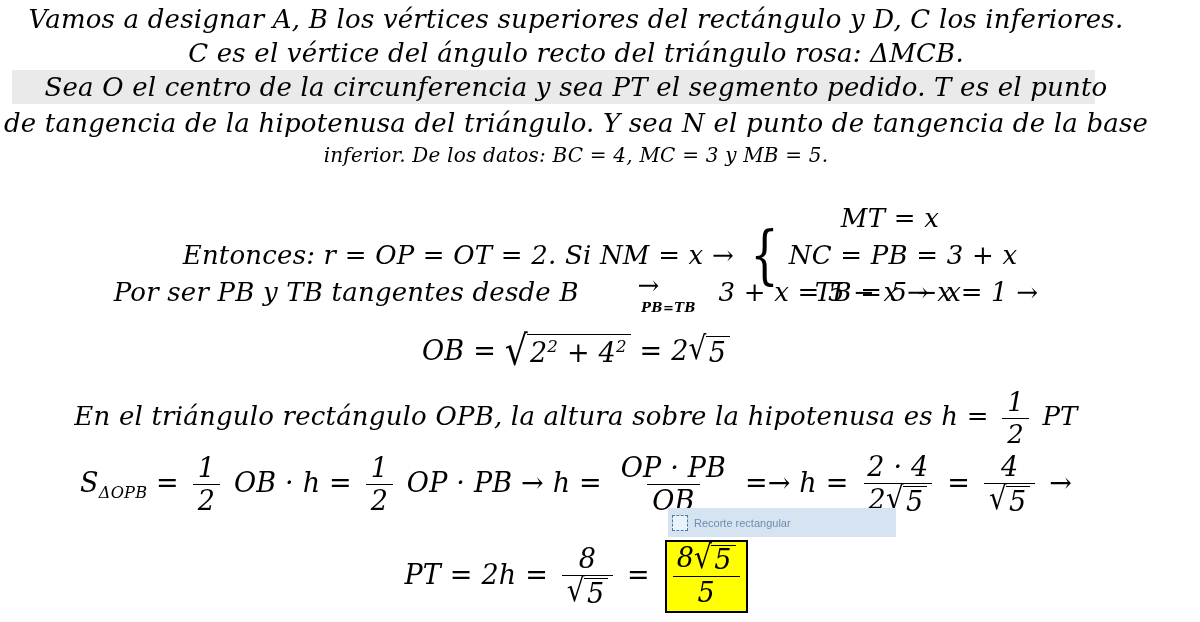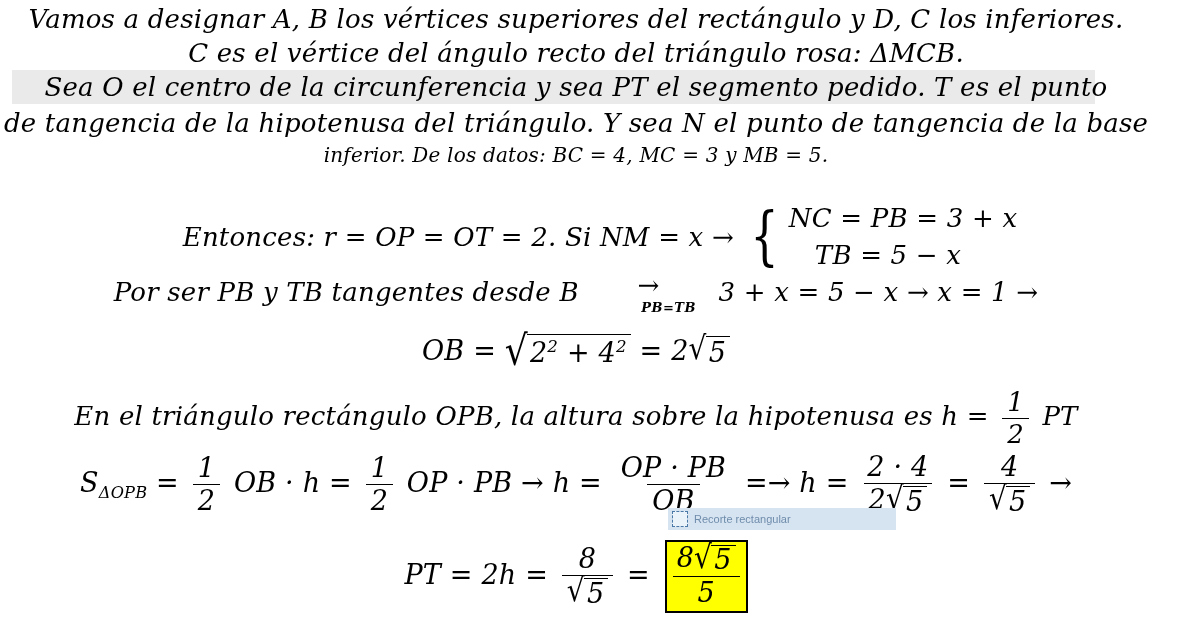--- a/index.html
+++ b/index.html
@@ -173,21 +173,21 @@
     width: 100%;
     text-align: center;
   }
 
   
   .snip-toolbar {
     position: absolute;
     left: 668px;
     top: 508px;
     width: 228px;
-    height: 22px;
+    height: 29px;
     background: #d6e4f2;
     display: flex;
     align-items: center;
     padding-left: 4px;
     box-sizing: border-box;
   }
   .snip-icon {
     width: 14px;
     height: 14px;
     border: 1px dashed #4a79a8;
@@ -213,20 +213,21 @@
   <div class="line center l1">Vamos a designar A, B los vértices superiores del rectángulo y D, C los inferiores.</div>
   <div class="line center l2">C es el vértice del ángulo recto del triángulo rosa: ΔMCB.</div>
   <div class="line center l3">Sea O el centro de la circunferencia y sea PT el segmento pedido. T es el punto</div>
   <div class="line center l4">de tangencia de la hipotenusa del triángulo. Y sea N el punto de tangencia de la base</div>
   <div class="line center l5">inferior. De los datos: BC = 4, MC = 3 y MB = 5.</div>
 
   <div class="line row-entonces">
     <span>Entonces: r = OP = OT = 2. Si NM = x →</span>
     <span class="brace">{</span>
     <span class="brace-col">
+      <span class="bc1">MT = x</span>
       <span class="bc2">NC = PB = 3 + x</span>
       <span class="bc3">TB = 5 − x</span>
     </span>
   </div>
 
   <div class="line center row-tangentes">
     <span>Por ser PB y TB tangentes desde B</span>
     <span class="arrow-stack">
       <span class="ar">→</span>
       <span class="sub">PB=TB</span>

